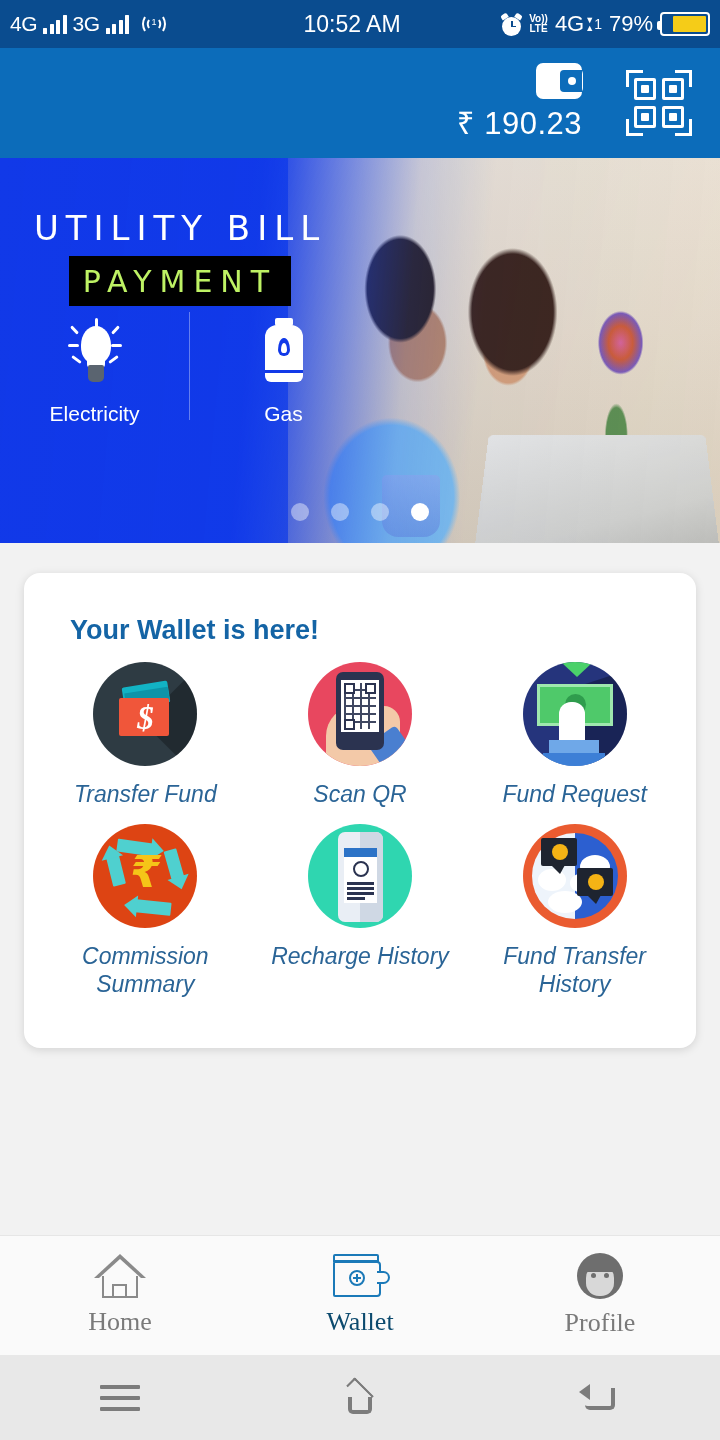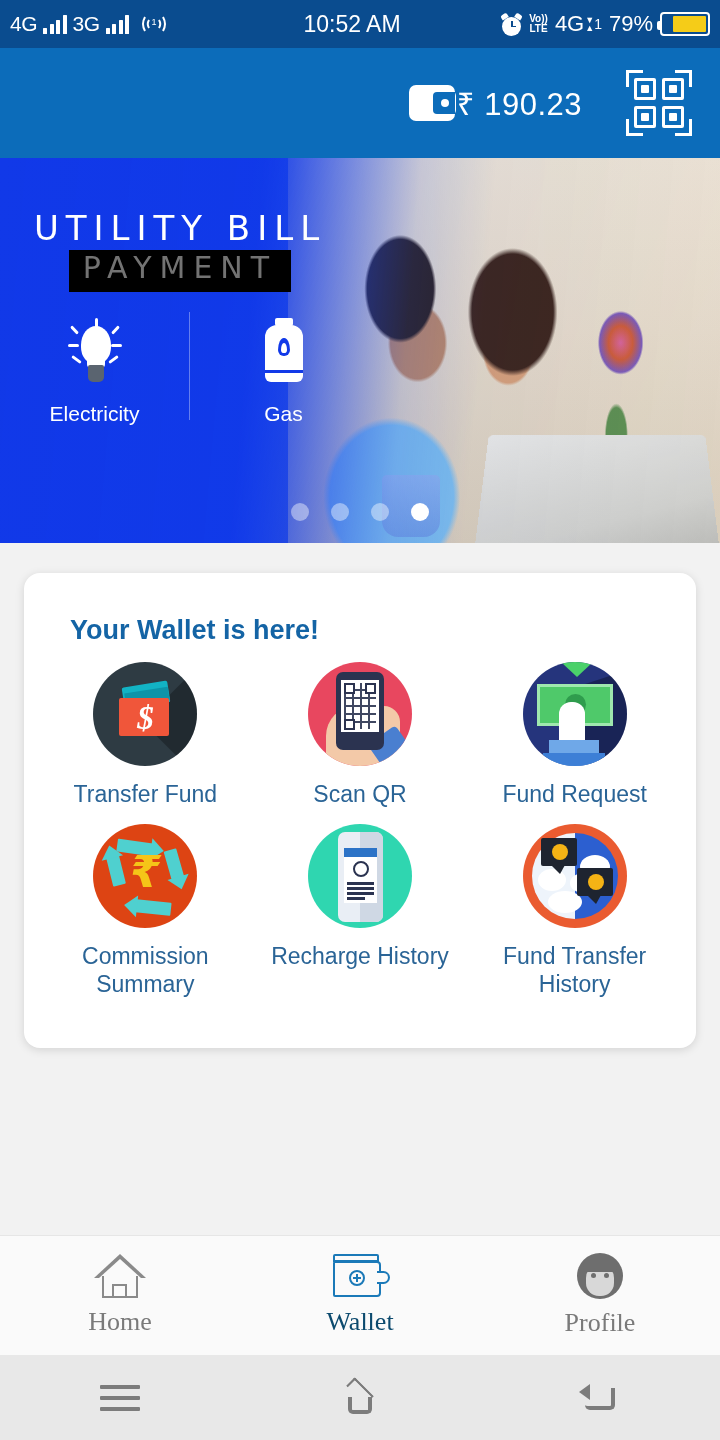--- a/index.html
+++ b/index.html
@@ -63,21 +63,21 @@
     background:#fff; border-radius:2px 0 0 2px;
   }
   .battery .fill { height:100%; width:79%; background:#f5cc18; border-radius:1px; margin-left:auto; }
 
   
   .appheader {
     height:110px; background:#0c6cba;
     display:flex; align-items:center; justify-content:flex-end;
     padding:0 28px 0 0; gap:44px;
   }
-  .wallet-block { display:flex; flex-direction:row; align-items:center; gap:2px; }
+  .wallet-block { display:flex; flex-direction:column; align-items:flex-end; gap:2px; }
   .wallet-ic { width:46px; height:36px; position:relative; }
   .wallet-ic .body {
     position:absolute; inset:0; background:#fff; border-radius:7px;
   }
   .wallet-ic .flap {
     position:absolute; right:0; top:7px; width:22px; height:22px;
     background:#0c6cba; border-radius:4px 0 0 4px;
   }
   .wallet-ic .dot {
     position:absolute; right:6px; top:14px; width:8px; height:8px;
@@ -140,22 +140,22 @@
     background:linear-gradient(95deg,rgba(17,57,232,1) 0%,rgba(17,57,232,0.98) 35%,
       rgba(30,70,230,0.55) 47%,rgba(40,80,220,0.18) 56%,rgba(60,90,200,0.05) 66%,
       rgba(80,100,190,0.02) 100%);
   }
   .bn-title-wrap { position:absolute; left:0; top:50px; width:360px; text-align:center; }
   .bn-t1 {
     color:#fff; font-size:34px; letter-spacing:7px; font-weight:normal;
     font-family:"DejaVu Sans", sans-serif;
   }
   .bn-t2 {
-    display:inline-block; background:#000; color:#737373; margin-top:2px;
-    padding:0 14px 7px; font-size:30px; letter-spacing:8px;
+    display:inline-block; background:#000; color:#bef264; margin-top:8px;
+    padding:8px 14px 7px; font-size:30px; letter-spacing:8px;
     font-family:"DejaVu Sans", sans-serif;
   }
   .bn-items {
     position:absolute; left:0; top:152px; width:378px;
     display:flex;
   }
   .bn-item {
     flex:1; text-align:center; position:relative; padding-top:4px;
   }
   .bn-item + .bn-item::before {
@@ -274,20 +274,21 @@
     width:33.333%; display:flex; flex-direction:column; align-items:center;
     margin-bottom:16px;
   }
   .cell .circle {
     width:104px; height:104px; border-radius:50%; position:relative;
     overflow:hidden; margin-bottom:14px;
   }
   .cell .lbl {
     font-size:23px; color:#2a6496; text-align:center; line-height:1.22;
     max-width:180px;
+    font-style:italic;
   }
 
   
   .i-tf { background:#2e3b43; }
   .i-tf .bills {
     position:absolute; left:30px; top:22px; width:46px; height:22px;
     background:#12b3c4; transform:rotate(-9deg); border-radius:2px;
   }
   .i-tf .bills2 {
     position:absolute; left:32px; top:28px; width:44px; height:14px;

